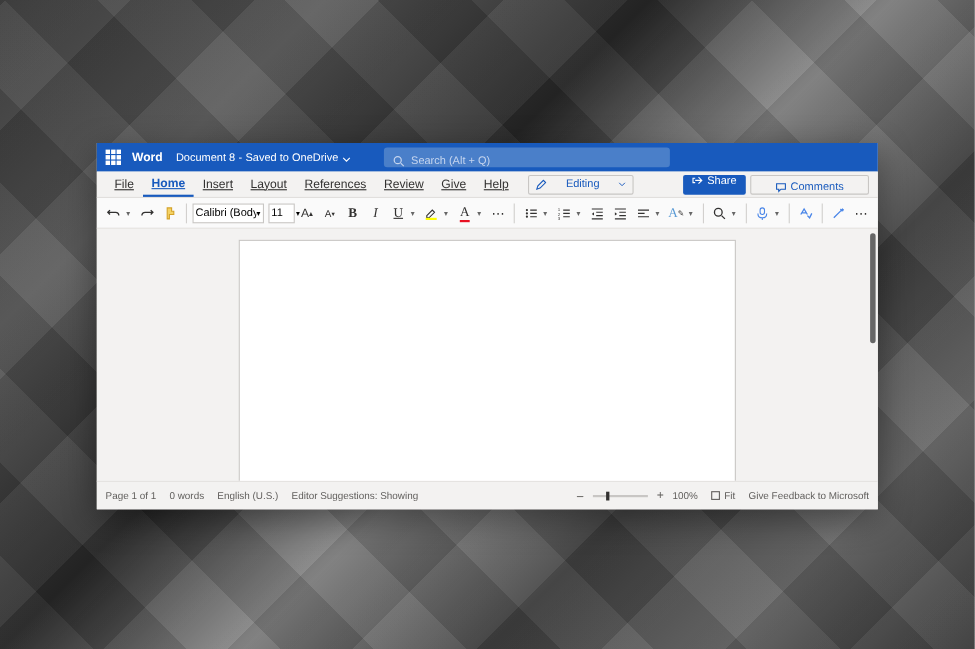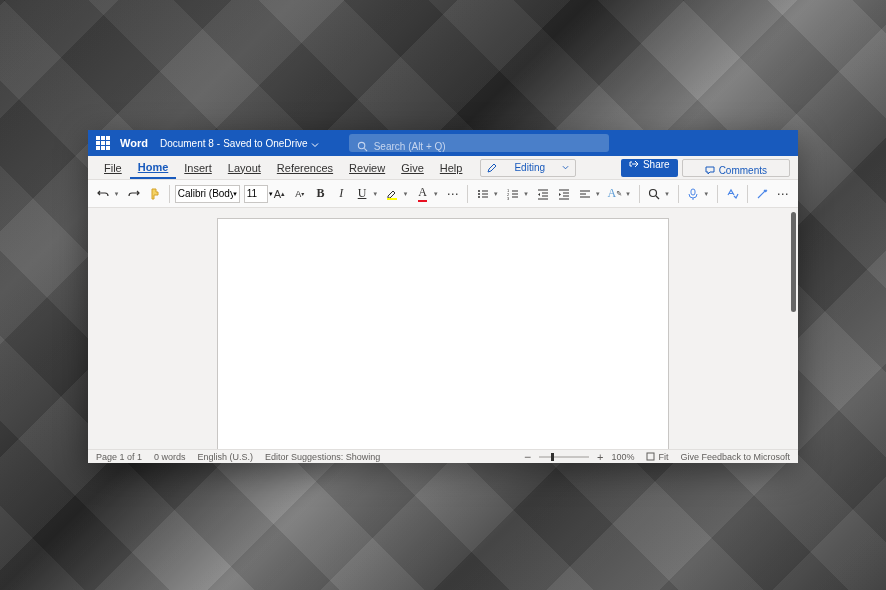--- a/index.html
+++ b/index.html
@@ -27,21 +27,21 @@
 .tb-btn { width: 20px; height: 20px; display: flex; align-items: center; justify-content: center; cursor: pointer; border-radius: 2px; font-size: 12px; color: #323130; }
 .tb-sep { width: 1px; height: 18px; background: #d2d0ce; margin: 0 3px; }
 .tb-drop { width: 8px; font-size: 7px; color: #666; }
 .font-sel { height: 18px; border: 1px solid #c8c6c4; background: white; font-size: 10px; padding: 0 2px; display: flex; align-items: center; cursor: pointer; }
 .font-sel.name { width: 65px; }
 .font-sel.size { width: 24px; margin-left: 2px; gap: 12px; }
 .canvas { flex: 1; background: #f3f2f1; display: flex; justify-content: center; overflow: hidden; position: relative; padding-top: 10px; }
 .page { width: 452px; height: 580px; background: white; border: 1px solid #c8c6c4; }
 .scrollbar { position: absolute; right: 0; top: 0; width: 10px; height: 100%; }
 .scroll-thumb { width: 5px; height: 100px; background: #666; border-radius: 3px; margin: 4px auto 0; }
-.statusbar { height: 14px; background: #f3f2f1; border-top: 1px solid #e1dfdd; display: flex; align-items: center; padding: 0 8px; font-size: 9px; color: #605e5c; gap: 12px; }
+.statusbar { height: 26px; background: #f3f2f1; border-top: 1px solid #e1dfdd; display: flex; align-items: center; padding: 0 8px; font-size: 9px; color: #605e5c; gap: 12px; }
 .sb-spacer { flex: 1; }
 .zoom-ctl { display: flex; align-items: center; gap: 8px; }
 .zoom-track { width: 50px; height: 2px; background: #c8c6c4; position: relative; }
 .zoom-thumb { position: absolute; left: 12px; top: -3px; width: 3px; height: 8px; background: #323130; }
 svg { display: block; }
 </style>
 </head>
 <body>
 
 <div class="desktop-bg"></div>

